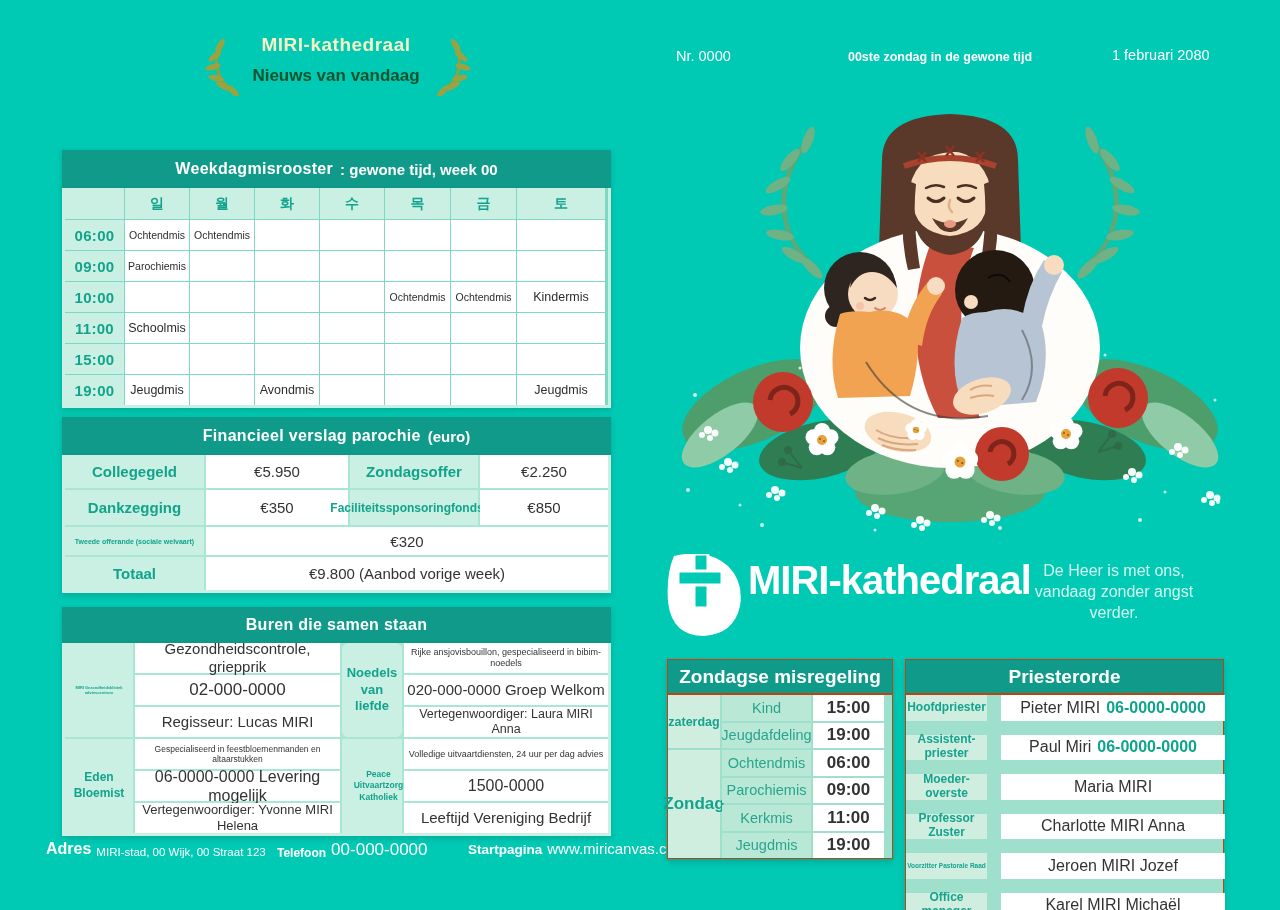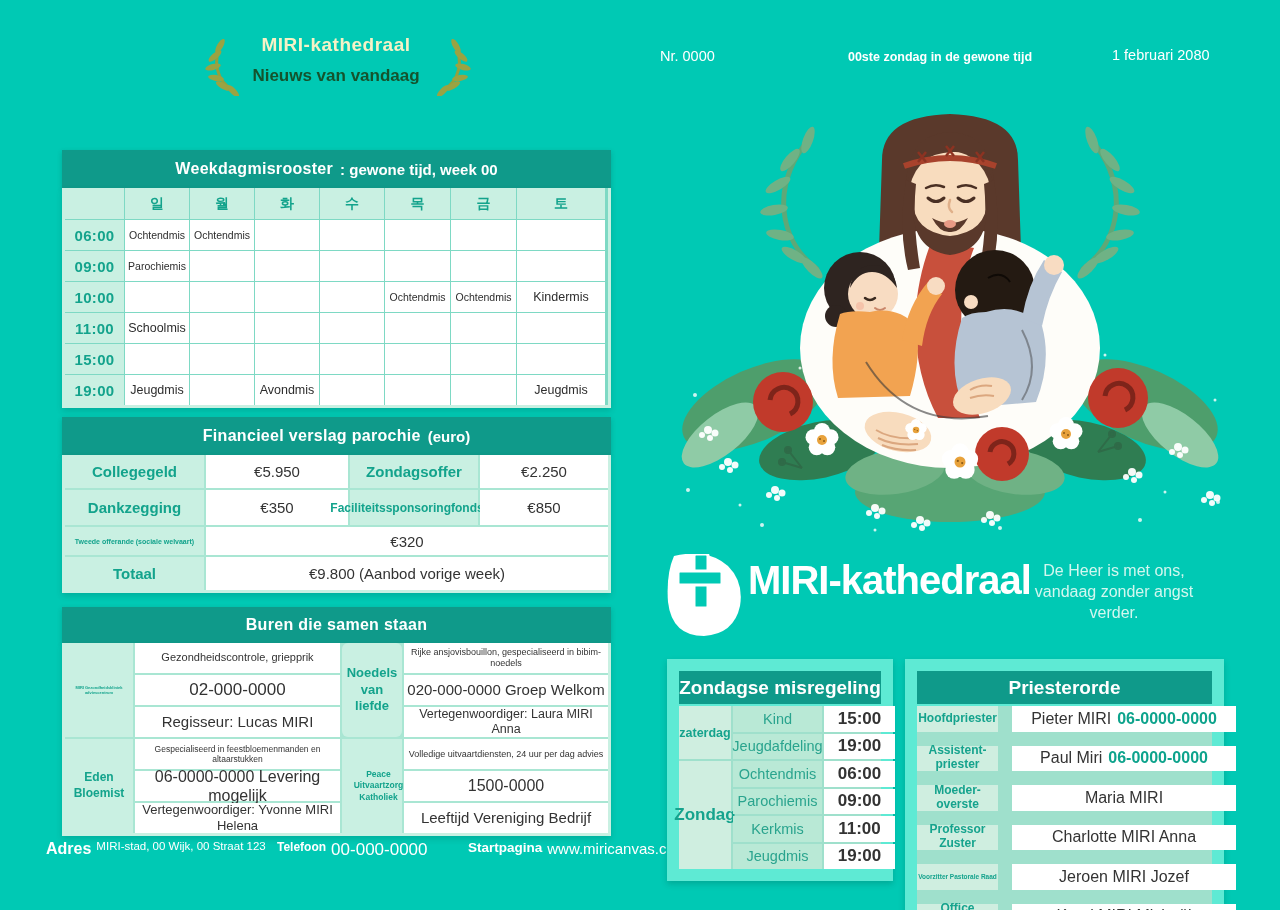--- a/index.html
+++ b/index.html
@@ -42,40 +42,40 @@
   .fspan3{grid-column:2 / span 3;}
 
   
   .ngrid{position:absolute;left:62px;top:643px;width:549px;display:grid;
     grid-template-columns:68px 205px 60px 204px;grid-auto-rows:30px;gap:2px;
     background:#a9e6d3;border:3px solid #c9f0e2;border-top:0;box-sizing:border-box;box-shadow:0 3px 6px rgba(0,60,50,.18);}
   .ncell{display:flex;align-items:center;justify-content:center;text-align:center;background:#fff;color:#333;padding:0 3px;box-sizing:border-box;line-height:1.2;}
   .nlabel{background:#c9f0e2;color:#13a38c;font-weight:bold;line-height:1.3;}
 
   
-  .fg{position:absolute;top:840px;color:#fff;display:flex;align-items:flex-start;gap:5px;white-space:nowrap;}
+  .fg{position:absolute;top:840px;color:#fff;display:flex;align-items:flex-end;gap:5px;white-space:nowrap;}
   #fg1{left:46px;}  #fg1 .lab{font-size:16px;font-weight:bold;} #fg1 .val{font-size:11.5px;}
   #fg2{left:277px;} #fg2 .lab{font-size:12px;font-weight:bold;} #fg2 .val{font-size:17px;}
   #fg3{left:468px;} #fg3 .lab{font-size:13.5px;font-weight:bold;} #fg3 .val{font-size:15px;}
 
   
   .issue{position:absolute;color:#fff;}
-  #issue-nr{left:660px;top:48px;font-size:14.5px;}
+  #issue-nr{left:676px;top:48px;font-size:14.5px;}
   #issue-ed{left:820px;top:50px;width:240px;text-align:center;font-size:12.5px;font-weight:bold;}
   #issue-date{left:1112px;top:47px;font-size:14.5px;}
 
   .illu{position:absolute;left:670px;top:100px;}
 
   
   .logoicon{position:absolute;left:664px;top:554px;}
   .logoname{position:absolute;left:748px;top:558px;font-size:40px;font-weight:bold;color:#fff;letter-spacing:-1px;}
   .tagline{position:absolute;left:1018px;top:560px;width:192px;text-align:center;font-size:16px;line-height:21px;color:#d2f7ef;font-weight:500;}
 
   
-  .rtable{position:absolute;background:#5eead4;padding:12px;box-sizing:border-box;box-shadow:0 3px 6px rgba(0,60,50,.22);}
+  .rtable{position:absolute;background:#c2410c;padding:1px;box-sizing:border-box;box-shadow:0 3px 6px rgba(0,60,50,.22);}
   #sunday-table{left:667px;top:659px;width:226px;}
   #priest-table{left:905px;top:659px;width:319px;}
   .rheader{height:33px;background:#0f9a8a;color:#fff;display:flex;align-items:center;justify-content:center;font-size:19px;font-weight:bold;}
   .sgrid{display:grid;grid-template-columns:52px 89px 71px;grid-auto-rows:25.5px;gap:2px;background:#9fe0cc;margin-top:2px;}
   .scell{display:flex;align-items:center;justify-content:center;}
   .sgroup{background:#cfeee0;color:#15a38d;font-weight:bold;}
   .sname{background:#b9e9d6;color:#2aa48e;font-size:14.5px;}
   .stime{background:#fff;color:#333;font-size:17px;font-weight:600;}
   .pgrid{display:grid;grid-template-columns:81px 224px;grid-auto-rows:25.5px;gap:14px;background:#9fe0cc;margin-top:2px;}
   .prole{background:#cfeee0;color:#15a38d;font-weight:bold;font-size:12px;display:flex;align-items:center;justify-content:center;text-align:center;line-height:1.15;}
@@ -199,21 +199,21 @@
 
     <div class="fcell flabel">Totaal</div>
     <div class="fcell fspan3">€9.800 (Aanbod vorige week)</div>
   </div>
 
   <div class="bar" id="bar-neighbors">
     <span class="t1">Buren die samen staan</span>
   </div>
   <div class="ngrid">
       <div class="ncell nlabel" style="grid-area: 1 / 1 / span 3; font-size: 4px;">MIRI Gezondheidskliniek adviescentrum</div>
-      <div class="ncell" style="grid-area: 1 / 2; font-size: 11px;">Gezondheidscontrole, griepprik</div>
+      <div class="ncell" style="grid-area: 1 / 2; font-size: 15px;">Gezondheidscontrole, griepprik</div>
       <div class="ncell" style="grid-area: 2 / 2; font-size: 17px;">02-000-0000</div>
       <div class="ncell" style="grid-area: 3 / 2; font-size: 15px;">Regisseur: Lucas MIRI</div>
       <div class="ncell nlabel" style="grid-area: 1 / 3 / span 3; font-size: 13px; border-radius: 6px;">Noedels van liefde</div>
       <div class="ncell" style="grid-area: 1 / 4; font-size: 9px;">Rijke ansjovisbouillon, gespecialiseerd in bibim-noedels</div>
       <div class="ncell" style="grid-area: 2 / 4; font-size: 15px;">020-000-0000 Groep Welkom</div>
       <div class="ncell" style="grid-area: 3 / 4; font-size: 12.5px;">Vertegenwoordiger: Laura MIRI Anna</div>
       <div class="ncell nlabel" style="grid-area: 4 / 1 / span 3; font-size: 12px;">Eden Bloemist</div>
       <div class="ncell" style="grid-area: 4 / 2; font-size: 8.5px;">Gespecialiseerd in feestbloemenmanden en altaarstukken</div>
       <div class="ncell" style="grid-area: 5 / 2; font-size: 16px;">06-0000-0000 Levering mogelijk</div>
       <div class="ncell" style="grid-area: 6 / 2; font-size: 13px;">Vertegenwoordiger: Yvonne MIRI Helena</div>

